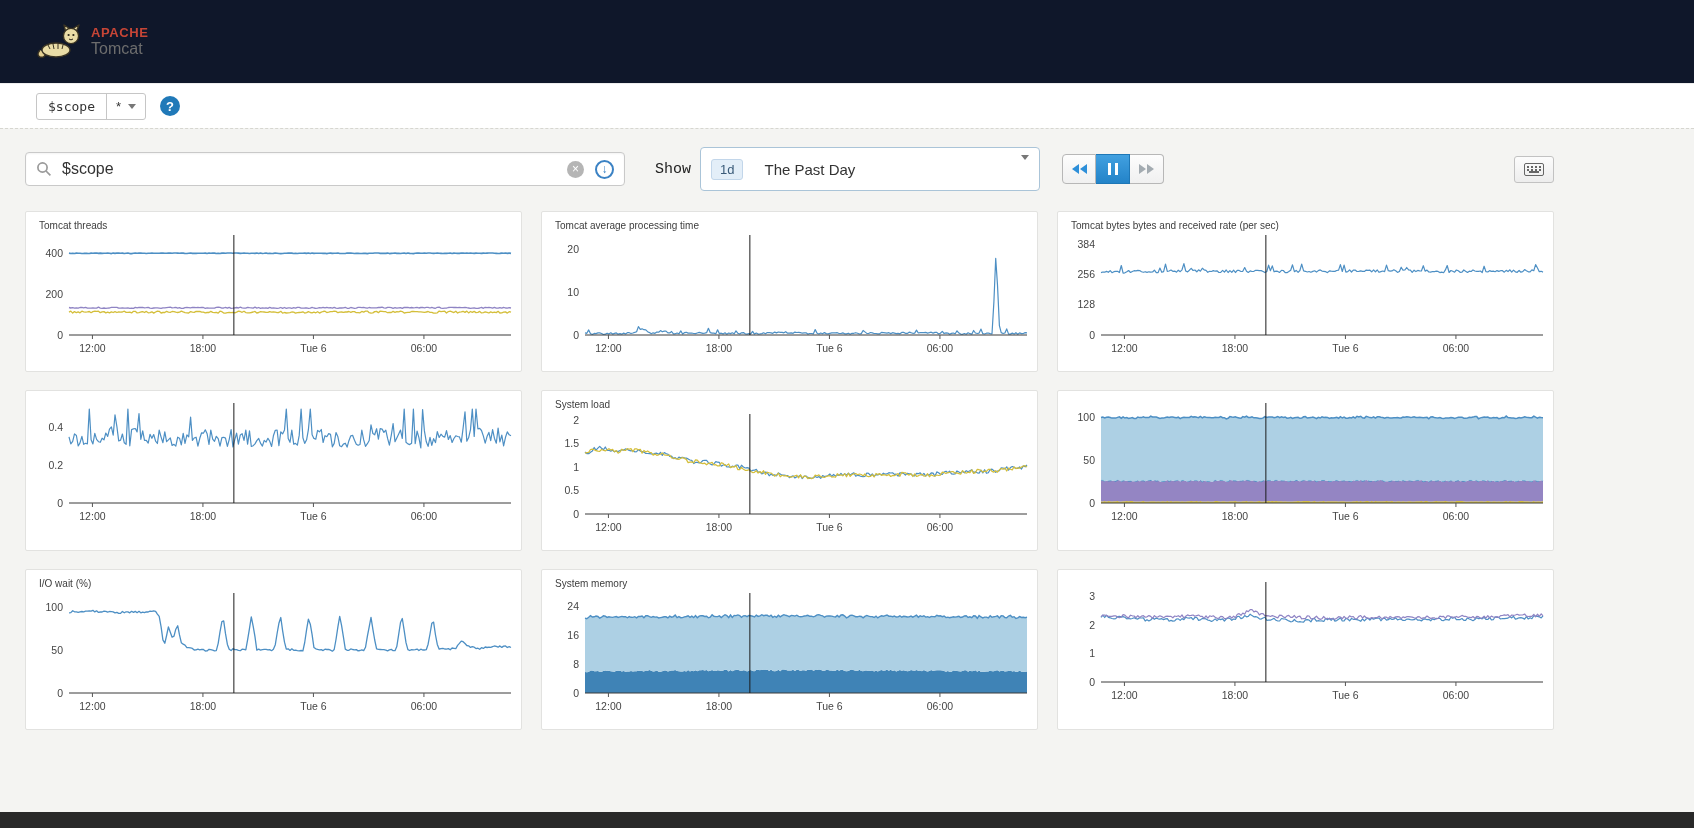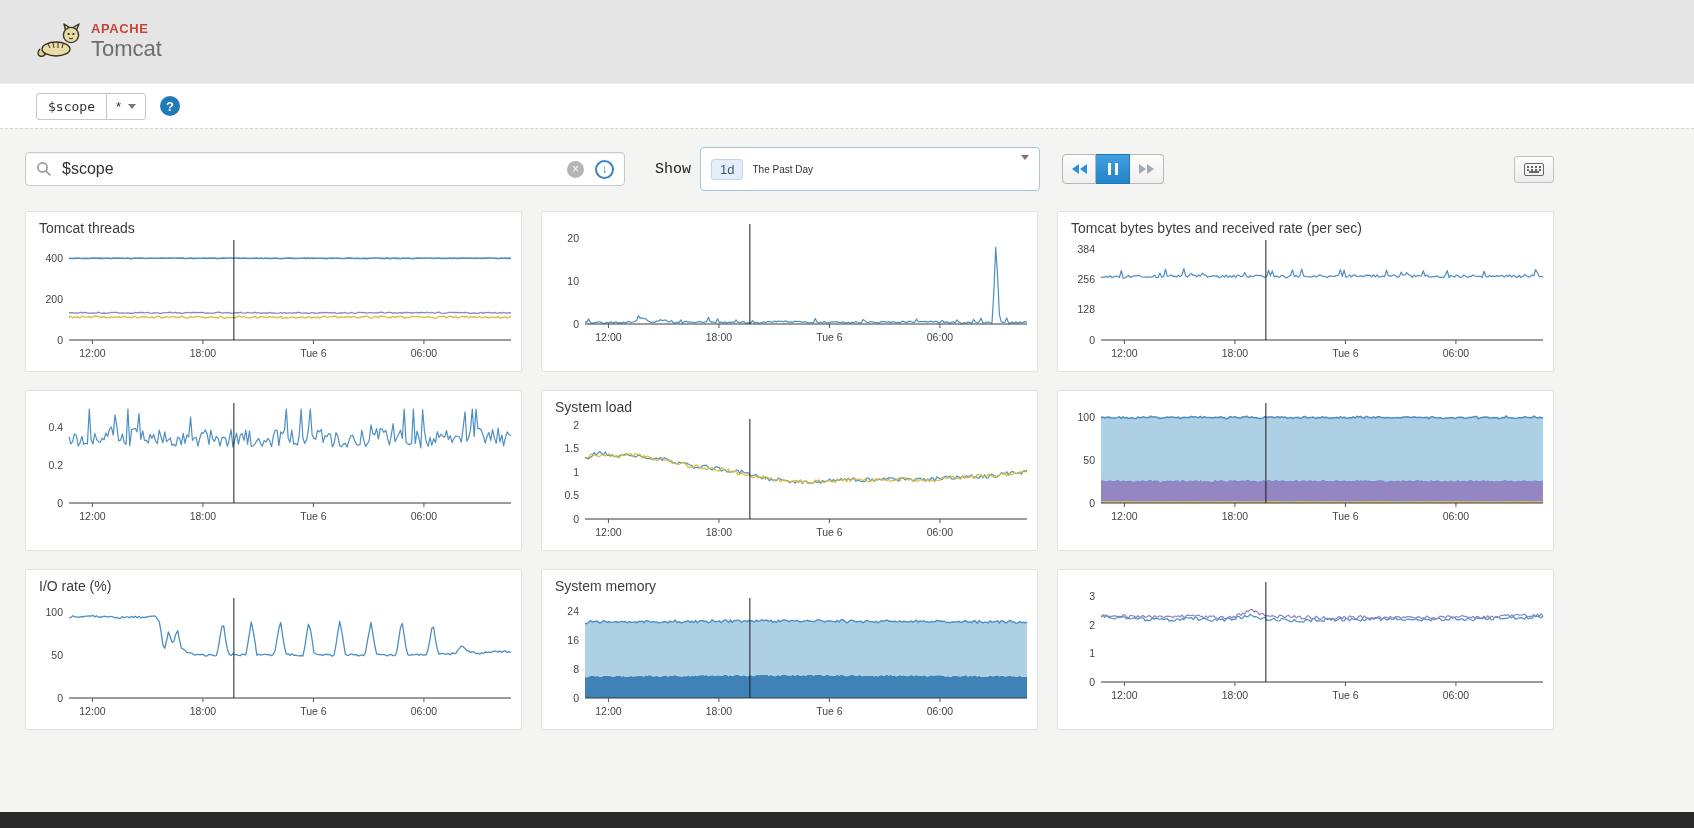--- a/index.html
+++ b/index.html
@@ -5,25 +5,25 @@
   * { box-sizing: border-box; }
   html,body { margin:0; padding:0; }
   body {
     width:1694px; height:828px; overflow:hidden;
     font-family:"Liberation Sans", sans-serif;
     background:#fff; display:flex; flex-direction:column;
   }
 
   
   .header { flex:0 0 84px; display:flex; align-items:center; padding-left:36px;
-            background:#e5e5e5; border-bottom:1px solid #ededed; }
+            background:#0f172a; border-bottom:1px solid #ededed; }
   .logo { display:flex; align-items:center; gap:9px; cursor:pointer; }
   .brand { line-height:1.1; }
   .brand-top { color:#c64536; font-weight:bold; font-size:13px; letter-spacing:0.6px; }
-  .brand-bottom { color:#6d6d6d; font-size:22px; }
+  .brand-bottom { color:#6d6d6d; font-size:16px; }
 
   
   .scope-bar { flex:0 0 44px; display:flex; align-items:center; padding-left:36px;
                gap:14px; background:#fff; }
   .scope-select { display:flex; align-items:stretch; height:27px;
                   border:1px solid #c6c6c6; border-radius:3px; background:#fff; overflow:hidden; }
   .scope-var { display:flex; align-items:center; padding:0 11px;
                font-family:"DejaVu Sans Mono", monospace; font-size:13px; color:#333; }
   .scope-star { display:flex; align-items:center; gap:7px; padding:0 9px;
                 border-left:1px solid #c6c6c6; font-size:13px; color:#333; cursor:pointer; }
@@ -49,21 +49,21 @@
   .save-icon { width:19px; height:19px; border-radius:50%; border:2px solid #3b82c4;
                color:#3b82c4; font-size:12px; font-weight:bold; display:flex;
                align-items:center; justify-content:center; cursor:pointer; }
 
   .show-group { display:flex; align-items:center; margin-left:30px; }
   .show-label { font-size:15px; color:#222; margin-right:9px;font-family:Liberation Mono, monospace; }
   .range-dd { width:340px; height:44px; background:#fff; border:1px solid #aac4d8;
               border-radius:4px; display:flex; align-items:center; padding:0 10px; cursor:pointer; }
   .range-badge { background:#e3eef8; border:1px solid #c2d6ea; border-radius:3px;
                  font-size:13px; color:#3a5a78; padding:2px 8px; }
-  .range-label { margin-left:9px; font-size:10px; color:#333; }
+  .range-label { margin-left:21px; font-size:15px; color:#333; }
   .dd-caret { margin-left:auto; }
 
   .playback { display:flex; margin-left:22px; }
   .pb-btn { width:34px; height:30px; border:1px solid #b7b7b7;
             background:linear-gradient(#fdfdfd,#f0f0f0); display:flex; align-items:center;
             justify-content:center; gap:1px; cursor:pointer; }
   .pb-btn + .pb-btn { border-left:none; }
   .pb-btn:first-child { border-radius:4px 0 0 4px; }
   .pb-btn:last-child { border-radius:0 4px 4px 0; }
   .pb-pause { background:linear-gradient(#41a0e0,#2383c8); border-color:#1e77b6; }
@@ -80,21 +80,21 @@
   .kbd-glyph::before { content:""; position:absolute; left:2px; top:2px; width:2px; height:2px;
              background:#666; box-shadow:4px 0 #666,8px 0 #666,12px 0 #666,
              0 3px #666,4px 3px #666,8px 3px #666,12px 3px #666; }
   .kbd-glyph::after { content:""; position:absolute; left:4px; right:4px; bottom:1.5px;
              height:2px; background:#666; }
 
   
   .grid { display:grid; grid-template-columns:repeat(3,497px); gap:18px 19px; }
   .card { width:497px; height:161px; background:#fff; border:1px solid #e2e2e0;
           border-radius:2px; padding:8px 0 0 13px; }
-  .card-title { font-size:14px; color:#3d3d3d; }
+  .card-title { font-size:10px; color:#3d3d3d; }
   .card svg { display:block; }
   svg text.tick { font-family:"Liberation Sans", sans-serif; font-size:10.5px; fill:#454545; }
 
   
   .footer { flex:0 0 16px; background:#292929; }
 </style>
 </head>
 <body>
 
 <div class="header">
@@ -193,20 +193,21 @@
           <line x1="163.926" y1="104" x2="163.926" y2="108" stroke="#555" stroke-width="1"></line>
           <text x="163.926" y="121" text-anchor="middle" class="tick">18:00</text>
           <line x1="274.42600000000004" y1="104" x2="274.42600000000004" y2="108" stroke="#555" stroke-width="1"></line>
           <text x="274.42600000000004" y="121" text-anchor="middle" class="tick">Tue 6</text>
           <line x1="384.92600000000004" y1="104" x2="384.92600000000004" y2="108" stroke="#555" stroke-width="1"></line>
           <text x="384.92600000000004" y="121" text-anchor="middle" class="tick">06:00</text>
           <line x1="194.86599999999999" y1="4" x2="194.86599999999999" y2="104" stroke="#1c1c1c" stroke-width="1"></line>
         </svg>
       </div>
       <div class="card">
+        <div class="card-title">Tomcat average processing time</div>
         <svg width="478" height="132">
           <path d="M30.0,101.9L31.8,102.3L33.7,98.9L35.5,102.7L37.4,103.4L39.2,102.4L41.0,102.6L42.9,101.9L44.7,101.9L46.6,102.5L48.4,103.5L50.3,103.2L52.1,102.2L53.9,103.1L55.8,101.8L57.6,103.1L59.5,102.4L61.3,101.9L63.1,103.2L65.0,102.7L66.8,103.2L68.7,102.1L70.5,103.0L72.4,101.7L74.2,101.7L76.0,102.5L77.9,102.0L79.7,101.4L81.6,100.7L83.4,95.6L85.3,98.3L87.1,97.8L88.9,98.7L90.8,98.9L92.6,100.7L94.5,101.6L96.3,102.7L98.1,101.8L100.0,102.3L101.8,101.0L103.7,101.2L105.5,99.6L107.3,100.8L109.2,100.1L111.0,100.1L112.9,101.9L114.7,101.9L116.6,100.5L118.4,102.8L120.2,102.8L122.1,102.0L123.9,102.8L125.8,99.9L127.6,103.0L129.4,101.7L131.3,101.3L133.1,102.1L135.0,102.1L136.8,102.0L138.7,102.5L140.5,102.6L142.3,102.0L144.2,101.4L146.0,101.8L147.9,102.3L149.7,102.1L151.6,101.7L153.4,97.3L155.2,101.6L157.1,102.1L158.9,102.1L160.8,102.8L162.6,98.8L164.4,102.7L166.3,102.2L168.1,102.9L170.0,101.8L171.8,103.2L173.7,102.0L175.5,102.6L177.3,101.8L179.2,102.8L181.0,99.9L182.9,102.3L184.7,103.0L186.5,101.8L188.4,101.6L190.2,102.8L192.1,103.1L193.9,102.6L195.8,102.8L197.6,100.4L199.4,103.1L201.3,102.0L203.1,103.1L205.0,102.9L206.8,102.6L208.6,101.8L210.5,102.7L212.3,101.6L214.2,101.5L216.0,101.9L217.8,102.3L219.7,101.1L221.5,101.9L223.4,101.0L225.2,101.3L227.1,101.4L228.9,101.8L230.7,100.7L232.6,102.2L234.4,102.2L236.3,101.8L238.1,102.3L239.9,101.1L241.8,101.5L243.6,101.4L245.5,101.6L247.3,102.2L249.2,101.8L251.0,101.8L252.8,103.1L254.7,102.5L256.5,102.5L258.4,102.8L260.2,98.6L262.1,102.2L263.9,103.0L265.7,102.0L267.6,102.7L269.4,101.6L271.3,102.6L273.1,102.8L274.9,102.3L276.8,101.9L278.6,101.8L280.5,101.9L282.3,101.7L284.1,102.5L286.0,102.5L287.8,101.9L289.7,102.8L291.5,102.9L293.4,102.2L295.2,103.2L297.0,102.3L298.9,102.3L300.7,101.7L302.6,102.3L304.4,103.0L306.3,102.6L308.1,99.5L309.9,100.9L311.8,102.4L313.6,102.5L315.5,101.5L317.3,101.9L319.1,102.5L321.0,102.5L322.8,102.8L324.7,102.8L326.5,101.4L328.4,101.6L330.2,101.9L332.0,102.2L333.9,101.7L335.7,102.6L337.6,101.7L339.4,102.1L341.2,102.6L343.1,102.4L344.9,102.8L346.8,101.4L348.6,101.4L350.4,102.3L352.3,102.4L354.1,101.2L356.0,101.7L357.8,102.3L359.7,102.1L361.5,99.1L363.3,102.0L365.2,101.6L367.0,101.5L368.9,101.6L370.7,101.4L372.6,102.1L374.4,101.7L376.2,101.2L378.1,102.1L379.9,101.4L381.8,101.4L383.6,103.0L385.4,102.2L387.3,100.4L389.1,102.5L391.0,101.9L392.8,102.1L394.6,103.3L396.5,102.4L398.3,102.0L400.2,102.7L402.0,99.8L403.9,102.1L405.7,103.1L407.5,103.3L409.4,102.5L411.2,103.2L413.1,101.8L414.9,102.7L416.8,103.2L418.6,99.5L420.4,102.0L422.3,102.5L424.1,102.1L426.0,98.1L427.8,102.7L429.6,103.0L431.5,102.2L433.3,102.0L435.2,102.6L437.0,102.8L438.9,70.9L440.7,27.4L442.5,54.1L444.4,94.6L446.2,101.6L448.1,102.5L449.9,102.0L451.7,97.9L453.6,103.1L455.4,103.1L457.3,102.1L459.1,103.1L460.9,101.7L462.8,103.3L464.6,101.9L466.5,102.6L468.3,102.5L470.2,101.6L472.0,101.8" fill="none" stroke="#4d8fc4" stroke-width="1.2" stroke-linejoin="round"></path>
           <line x1="30" y1="104" x2="472" y2="104" stroke="#3a3a3a" stroke-width="1"></line>
           <text x="24" y="107.5" text-anchor="end" class="tick">0</text>
           <text x="24" y="64.77272727272728" text-anchor="end" class="tick">10</text>
           <text x="24" y="22.045454545454547" text-anchor="end" class="tick">20</text>
           <line x1="53.426" y1="104" x2="53.426" y2="108" stroke="#555" stroke-width="1"></line>
           <text x="53.426" y="121" text-anchor="middle" class="tick">12:00</text>
           <line x1="163.926" y1="104" x2="163.926" y2="108" stroke="#555" stroke-width="1"></line>
           <text x="163.926" y="121" text-anchor="middle" class="tick">18:00</text>
@@ -293,21 +294,21 @@
           <line x1="163.926" y1="104" x2="163.926" y2="108" stroke="#555" stroke-width="1"></line>
           <text x="163.926" y="121" text-anchor="middle" class="tick">18:00</text>
           <line x1="274.42600000000004" y1="104" x2="274.42600000000004" y2="108" stroke="#555" stroke-width="1"></line>
           <text x="274.42600000000004" y="121" text-anchor="middle" class="tick">Tue 6</text>
           <line x1="384.92600000000004" y1="104" x2="384.92600000000004" y2="108" stroke="#555" stroke-width="1"></line>
           <text x="384.92600000000004" y="121" text-anchor="middle" class="tick">06:00</text>
           <line x1="194.86599999999999" y1="4" x2="194.86599999999999" y2="104" stroke="#1c1c1c" stroke-width="1"></line>
         </svg>
       </div>
       <div class="card">
-        <div class="card-title">I/O rate (%)</div>
+        <div class="card-title">I/O wait (%)</div>
         <svg width="478" height="132">
           <path d="M30.0,23.8L31.8,23.6L33.7,21.7L35.5,22.8L37.4,22.8L39.2,23.4L41.0,22.9L42.9,22.5L44.7,22.8L46.6,22.2L48.4,22.1L50.3,21.9L52.1,22.1L53.9,21.3L55.8,22.9L57.6,21.8L59.5,23.4L61.3,23.0L63.1,23.0L65.0,22.1L66.8,22.4L68.7,23.2L70.5,22.5L72.4,22.6L74.2,22.9L76.0,23.9L77.9,23.4L79.7,24.3L81.6,24.4L83.4,22.4L85.3,23.8L87.1,22.8L88.9,22.8L90.8,23.8L92.6,22.3L94.5,23.4L96.3,22.4L98.1,23.7L100.0,22.3L101.8,23.8L103.7,23.1L105.5,23.7L107.3,22.8L109.2,23.0L111.0,22.2L112.9,22.3L114.7,21.9L116.6,22.3L118.4,25.1L120.2,27.3L122.1,37.8L123.9,50.9L125.8,54.3L127.6,46.5L129.4,37.9L131.3,43.2L133.1,48.2L135.0,47.1L136.8,40.2L138.7,36.7L140.5,45.9L142.3,53.7L144.2,55.2L146.0,56.1L147.9,58.6L149.7,58.7L151.6,58.9L153.4,59.4L155.2,61.0L157.1,60.9L158.9,60.2L160.8,60.8L162.6,60.3L164.4,60.5L166.3,62.0L168.1,61.9L170.0,60.3L171.8,60.7L173.7,61.2L175.5,61.9L177.3,61.7L179.2,54.3L181.0,42.9L182.9,32.7L184.7,31.9L186.5,44.7L188.4,55.4L190.2,60.2L192.1,61.6L193.9,59.7L195.8,60.7L197.6,60.7L199.4,61.4L201.3,61.7L203.1,60.2L205.0,60.3L206.8,60.9L208.6,50.8L210.5,39.4L212.3,27.8L214.2,37.3L216.0,47.8L217.8,61.1L219.7,60.2L221.5,61.1L223.4,60.6L225.2,60.4L227.1,60.4L228.9,60.9L230.7,60.6L232.6,61.7L234.4,60.3L236.3,55.7L238.1,44.5L239.9,34.3L241.8,28.5L243.6,41.6L245.5,53.2L247.3,60.1L249.2,59.8L251.0,61.4L252.8,59.8L254.7,61.3L256.5,61.1L258.4,61.6L260.2,61.8L262.1,61.5L263.9,61.8L265.7,53.5L267.6,40.7L269.4,30.2L271.3,35.2L273.1,45.6L274.9,58.4L276.8,59.8L278.6,60.4L280.5,60.8L282.3,60.7L284.1,61.6L286.0,60.2L287.8,60.5L289.7,60.3L291.5,61.1L293.4,62.2L295.2,60.5L297.0,50.5L298.9,37.8L300.7,27.3L302.6,36.6L304.4,47.8L306.3,60.1L308.1,61.3L309.9,61.3L311.8,59.9L313.6,60.5L315.5,60.8L317.3,60.6L319.1,61.9L321.0,61.5L322.8,60.8L324.7,61.6L326.5,58.3L328.4,47.2L330.2,37.8L332.0,28.4L333.9,40.4L335.7,51.0L337.6,59.8L339.4,60.3L341.2,60.5L343.1,60.7L344.9,60.7L346.8,61.1L348.6,61.9L350.4,60.9L352.3,60.4L354.1,61.7L356.0,61.7L357.8,57.6L359.7,45.3L361.5,33.5L363.3,29.5L365.2,41.7L367.0,53.7L368.9,60.6L370.7,61.5L372.6,60.7L374.4,60.8L376.2,60.6L378.1,60.1L379.9,61.6L381.8,60.2L383.6,61.0L385.4,61.0L387.3,60.7L389.1,55.2L391.0,45.0L392.8,34.3L394.6,33.1L396.5,46.0L398.3,55.4L400.2,60.2L402.0,59.6L403.9,59.3L405.7,60.0L407.5,60.2L409.4,59.6L411.2,60.8L413.1,59.0L414.9,59.3L416.8,59.7L418.6,56.4L420.4,54.4L422.3,52.1L424.1,52.7L426.0,54.5L427.8,56.5L429.6,56.8L431.5,58.4L433.3,57.7L435.2,58.2L437.0,59.6L438.9,59.2L440.7,60.3L442.5,58.7L444.4,59.4L446.2,58.0L448.1,58.5L449.9,58.1L451.7,58.4L453.6,57.6L455.4,57.0L457.3,57.4L459.1,58.2L460.9,56.9L462.8,58.4L464.6,57.1L466.5,57.0L468.3,58.5L470.2,57.6L472.0,58.5" fill="none" stroke="#4d8fc4" stroke-width="1.3" stroke-linejoin="round"></path>
           <line x1="30" y1="104" x2="472" y2="104" stroke="#3a3a3a" stroke-width="1"></line>
           <text x="24" y="107.5" text-anchor="end" class="tick">0</text>
           <text x="24" y="64.77272727272728" text-anchor="end" class="tick">50</text>
           <text x="24" y="22.045454545454547" text-anchor="end" class="tick">100</text>
           <line x1="53.426" y1="104" x2="53.426" y2="108" stroke="#555" stroke-width="1"></line>
           <text x="53.426" y="121" text-anchor="middle" class="tick">12:00</text>
           <line x1="163.926" y1="104" x2="163.926" y2="108" stroke="#555" stroke-width="1"></line>
           <text x="163.926" y="121" text-anchor="middle" class="tick">18:00</text>

